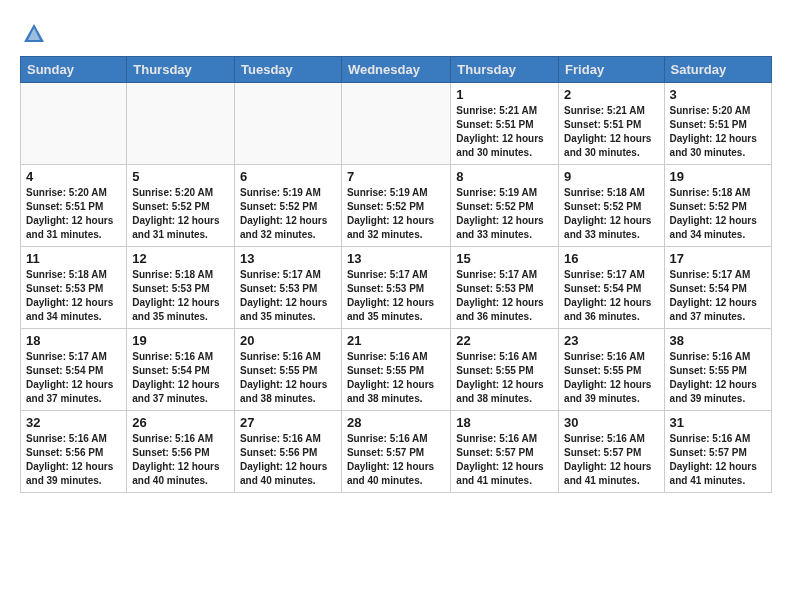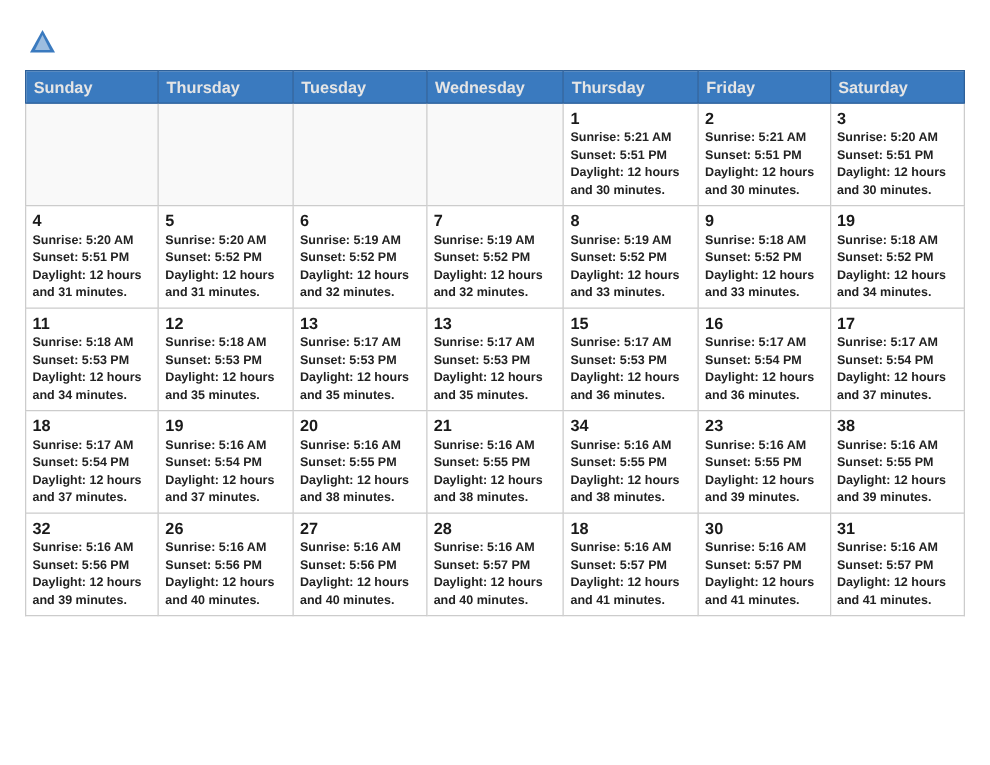--- a/index.html
+++ b/index.html
@@ -283,21 +283,21 @@
 and 38 minutes.</div>
           </td>
           <td>
             <div class="day-number">21</div>
             <div class="day-info" style="white-space: pre-line;">Sunrise: 5:16 AM
 Sunset: 5:55 PM
 Daylight: 12 hours
 and 38 minutes.</div>
           </td>
           <td>
-            <div class="day-number">34</div>
+            <div class="day-number">22</div>
             <div class="day-info" style="white-space: pre-line;">Sunrise: 5:16 AM
 Sunset: 5:55 PM
 Daylight: 12 hours
 and 38 minutes.</div>
           </td>
           <td>
             <div class="day-number">23</div>
             <div class="day-info" style="white-space: pre-line;">Sunrise: 5:16 AM
 Sunset: 5:55 PM
 Daylight: 12 hours

